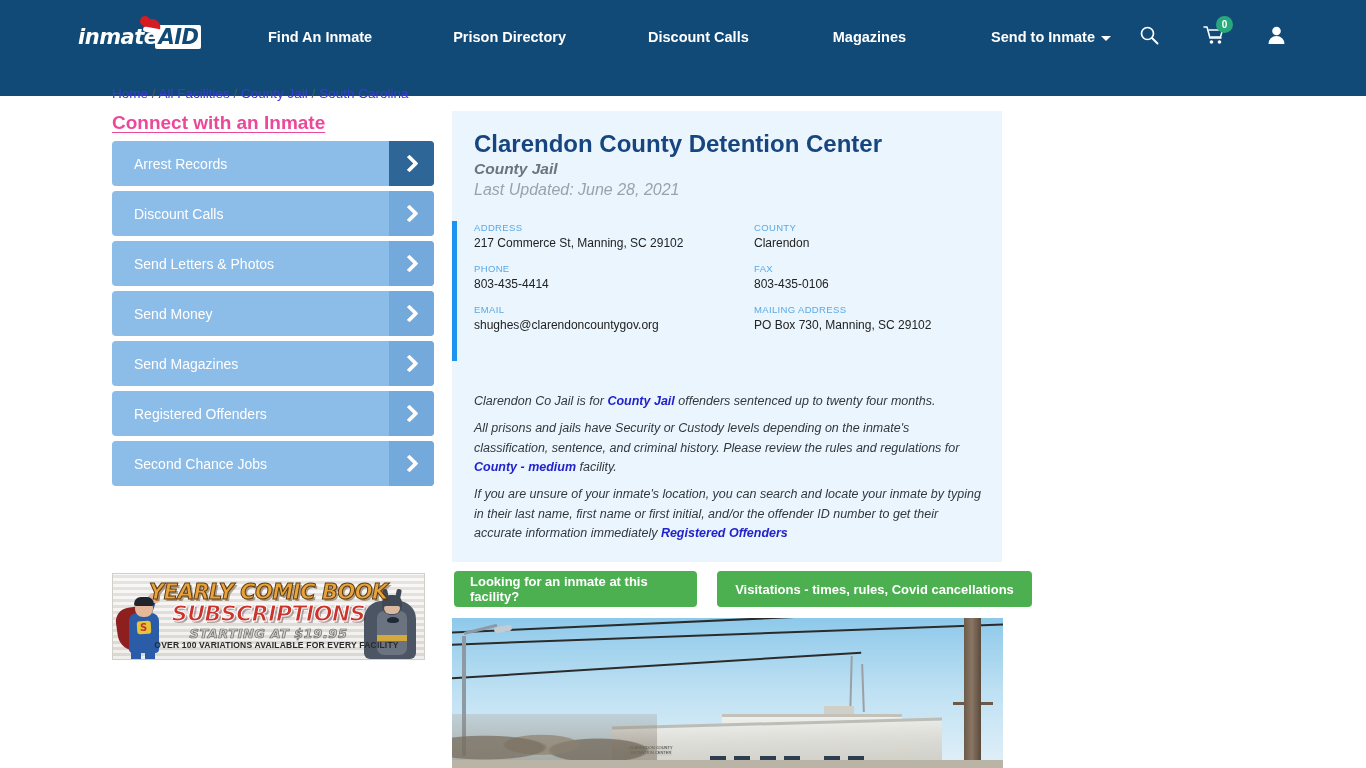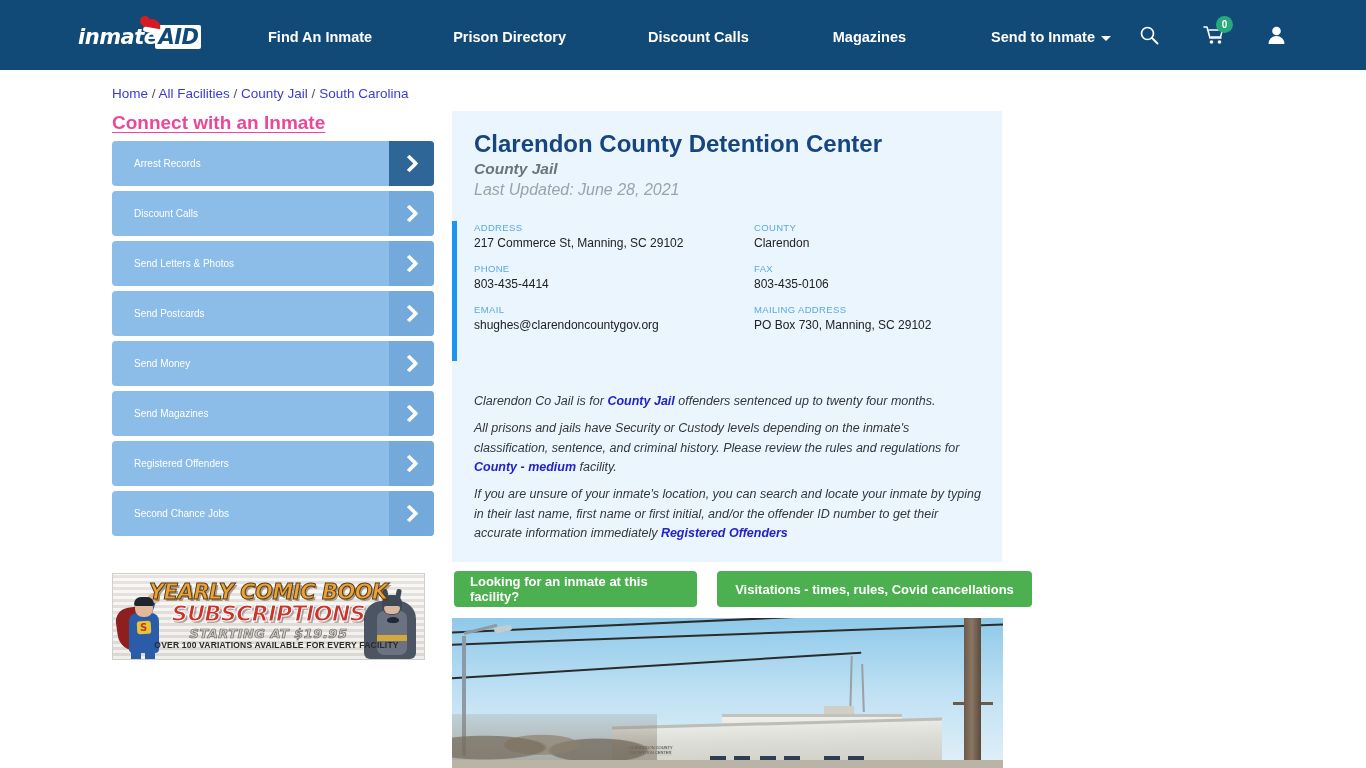--- a/index.html
+++ b/index.html
@@ -6,21 +6,21 @@
   html, body {
     width: 1366px; height: 768px;
     background: #ffffff;
     font-family: "Liberation Sans", sans-serif;
     overflow: hidden;
   }
 
   
   .topnav {
     position: absolute; top: 0; left: 0;
-    width: 1366px; height: 70px;
+    width: 1366px; height: 96px;
     background: #124a77;
     display: flex; align-items: center;
   }
   .logo-wrap {
     position: absolute; left: 78px; top: 20px;
     width: 120px; height: 34px;
   }
   .logo-text {
     font-size: 21px; font-weight: bold; color: #ffffff;
     letter-spacing: -0.5px; line-height: 34px;
@@ -114,21 +114,21 @@
   .side-btn {
     position: relative;
     width: 322px; height: 45px;
     background: #8cbce8;
     border-radius: 4px;
     margin-bottom: 5px;
     display: flex; align-items: center;
     cursor: pointer; overflow: hidden;
   }
   .side-btn-label {
-    color: #ffffff; font-size: 10px;
+    color: #ffffff; font-size: 14px;
     margin-left: 22px;
   }
   .side-arrow {
     position: absolute; right: 0; top: 0;
     width: 45px; height: 45px;
     background: #74a9dc;
     display: flex; align-items: center; justify-content: center;
   }
   .side-btn.active .side-arrow { background: #2e6697; }
   .chev {
@@ -388,26 +388,20 @@
       </span>
   </div>
   <div class="side-btn">
     <span class="side-btn-label">Discount Calls</span>
     <span class="side-arrow">
         <span class="chev"></span>
       </span>
   </div>
   <div class="side-btn">
     <span class="side-btn-label">Send Letters &amp; Photos</span>
-    <span class="side-arrow">
-        <span class="chev"></span>
-      </span>
-  </div>
-  <div class="side-btn">
-    <span class="side-btn-label">Send Postcards</span>
     <span class="side-arrow">
         <span class="chev"></span>
       </span>
   </div>
   <div class="side-btn">
     <span class="side-btn-label">Send Money</span>
     <span class="side-arrow">
         <span class="chev"></span>
       </span>
   </div>

